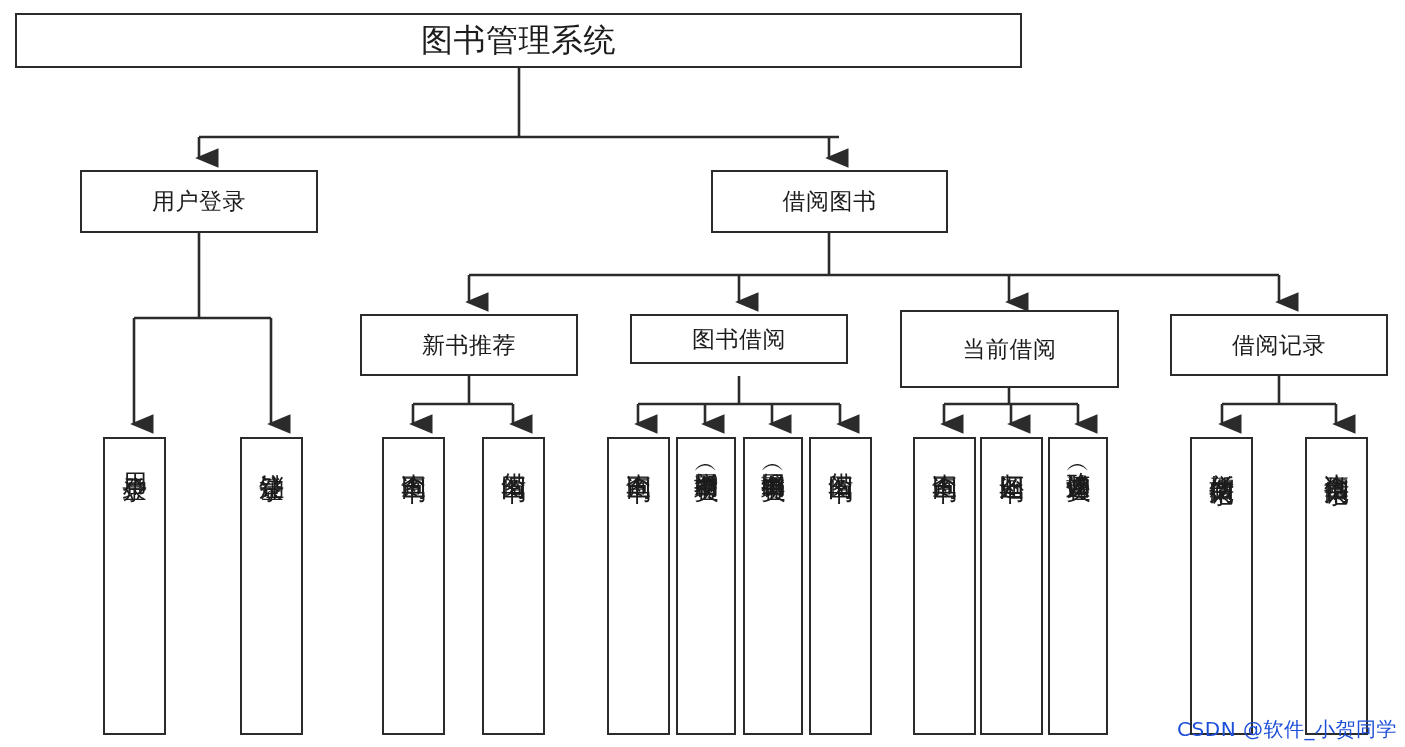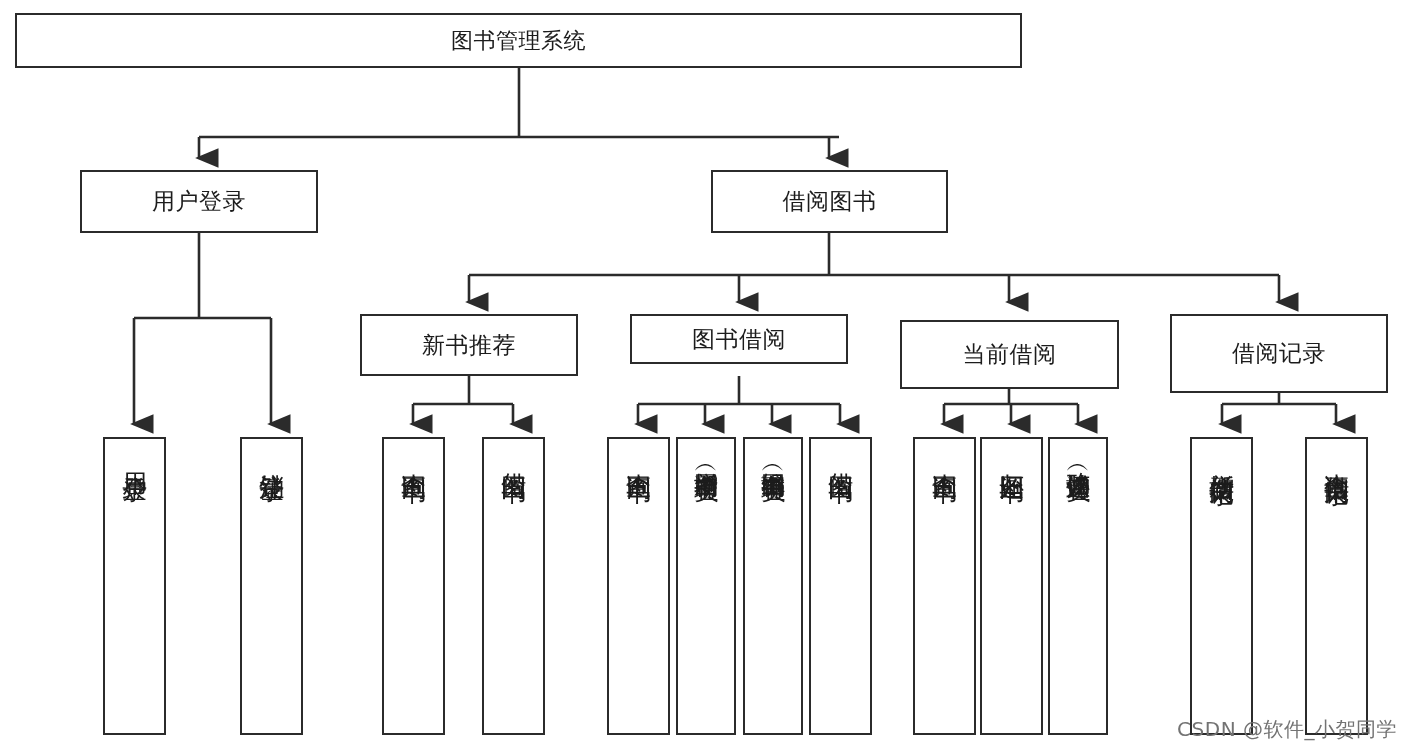--- a/index.html
+++ b/index.html
@@ -26,42 +26,42 @@
     display:block;
     text-align:center;
     line-height:1.05;
     letter-spacing:0.5px;
   }
   
   .node.horiz .label{
     font-size:23px;
     white-space:nowrap;
   }
-  .node.root .label{font-size:22px;}
+  .node.root .label{font-size:32px;}
   
   .node.vert{
     align-items:flex-start;
     justify-content:center;
     padding-top:14px;
   }
   .node.vert .label{
     writing-mode:vertical-rl;
     text-orientation:upright;
     font-size:25px;
     line-height:1.18;
     letter-spacing:2px;
     white-space:nowrap;
   }
   .node.vert.narrow .label{font-size:24px;letter-spacing:1px;}
   #watermark{
     position:absolute;
     right:8px;
     bottom:4px;
     font-size:20px;
-    color:#737373;
+    color:#1d4ed8;
     letter-spacing:0.5px;
     white-space:nowrap;
     pointer-events:none;
   }
 </style>
 </head>
 <body>
 
 <div id="diagram">
 
@@ -128,25 +128,25 @@
   </div>
 
   <div class="node horiz" style="left:360px;top:314px;width:218px;height:62px;">
     <span class="label">新书推荐</span>
   </div>
 
   <div class="node horiz" style="left:630px;top:314px;width:218px;height:50px;">
     <span class="label">图书借阅</span>
   </div>
 
-  <div class="node horiz" style="left:900px;top:320px;width:219px;height:69px;">
+  <div class="node horiz" style="left:900px;top:310px;width:219px;height:78px;">
     <span class="label">当前借阅</span>
   </div>
 
-  <div class="node horiz" style="left:1170px;top:314px;width:218px;height:79px;">
+  <div class="node horiz" style="left:1170px;top:314px;width:218px;height:62px;">
     <span class="label">借阅记录</span>
   </div>
 
   <div class="node vert" style="left:103px;top:437px;width:63px;height:298px;">
     <span class="label">用户登录</span>
   </div>
 
   <div class="node vert" style="left:240px;top:437px;width:63px;height:298px;">
     <span class="label">注销登录</span>
   </div>

